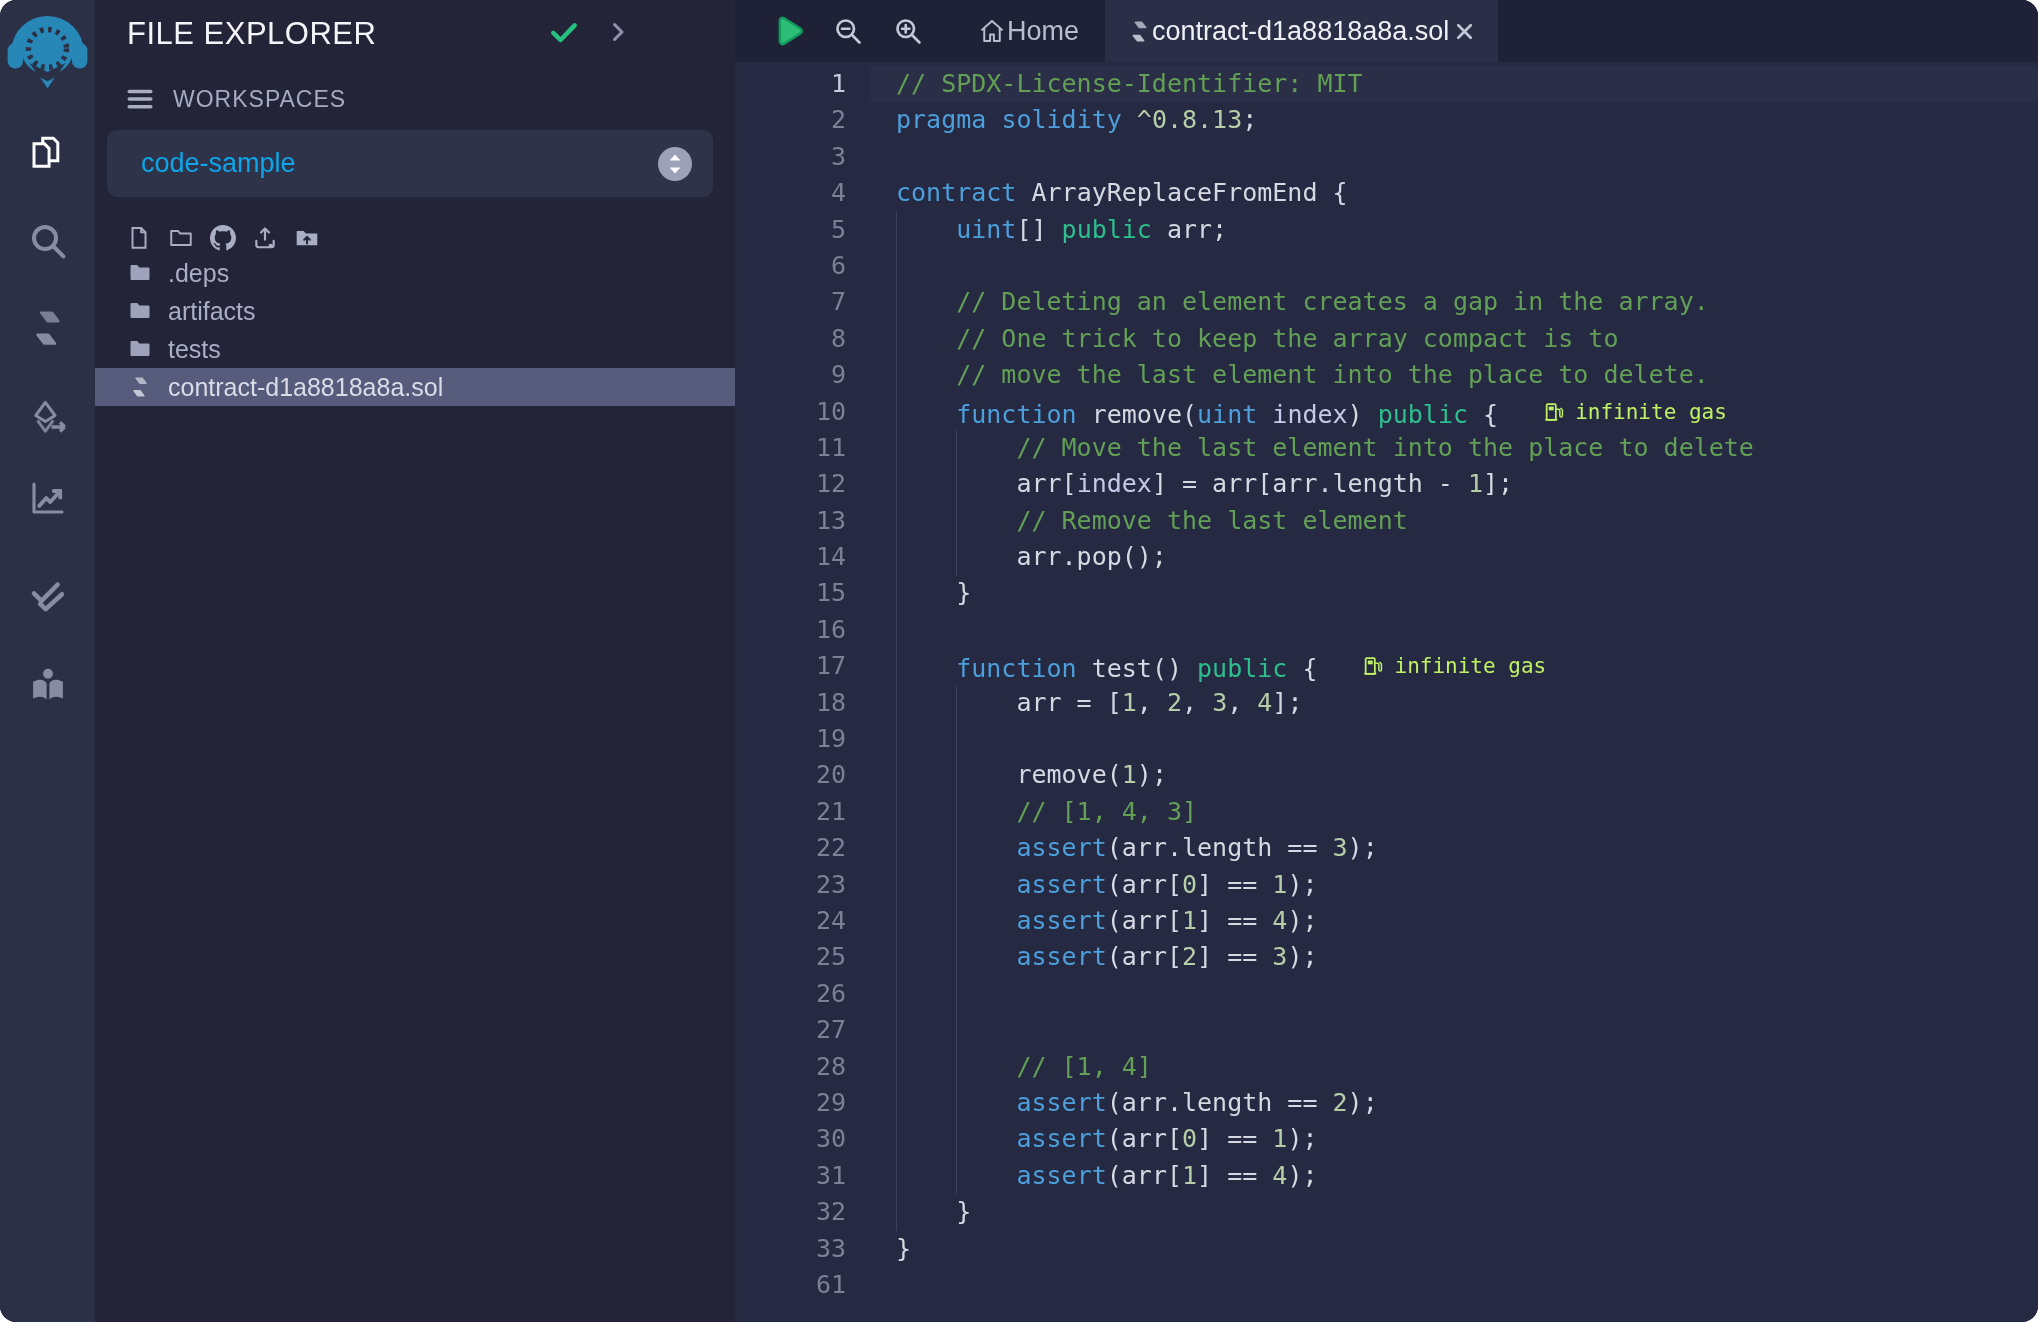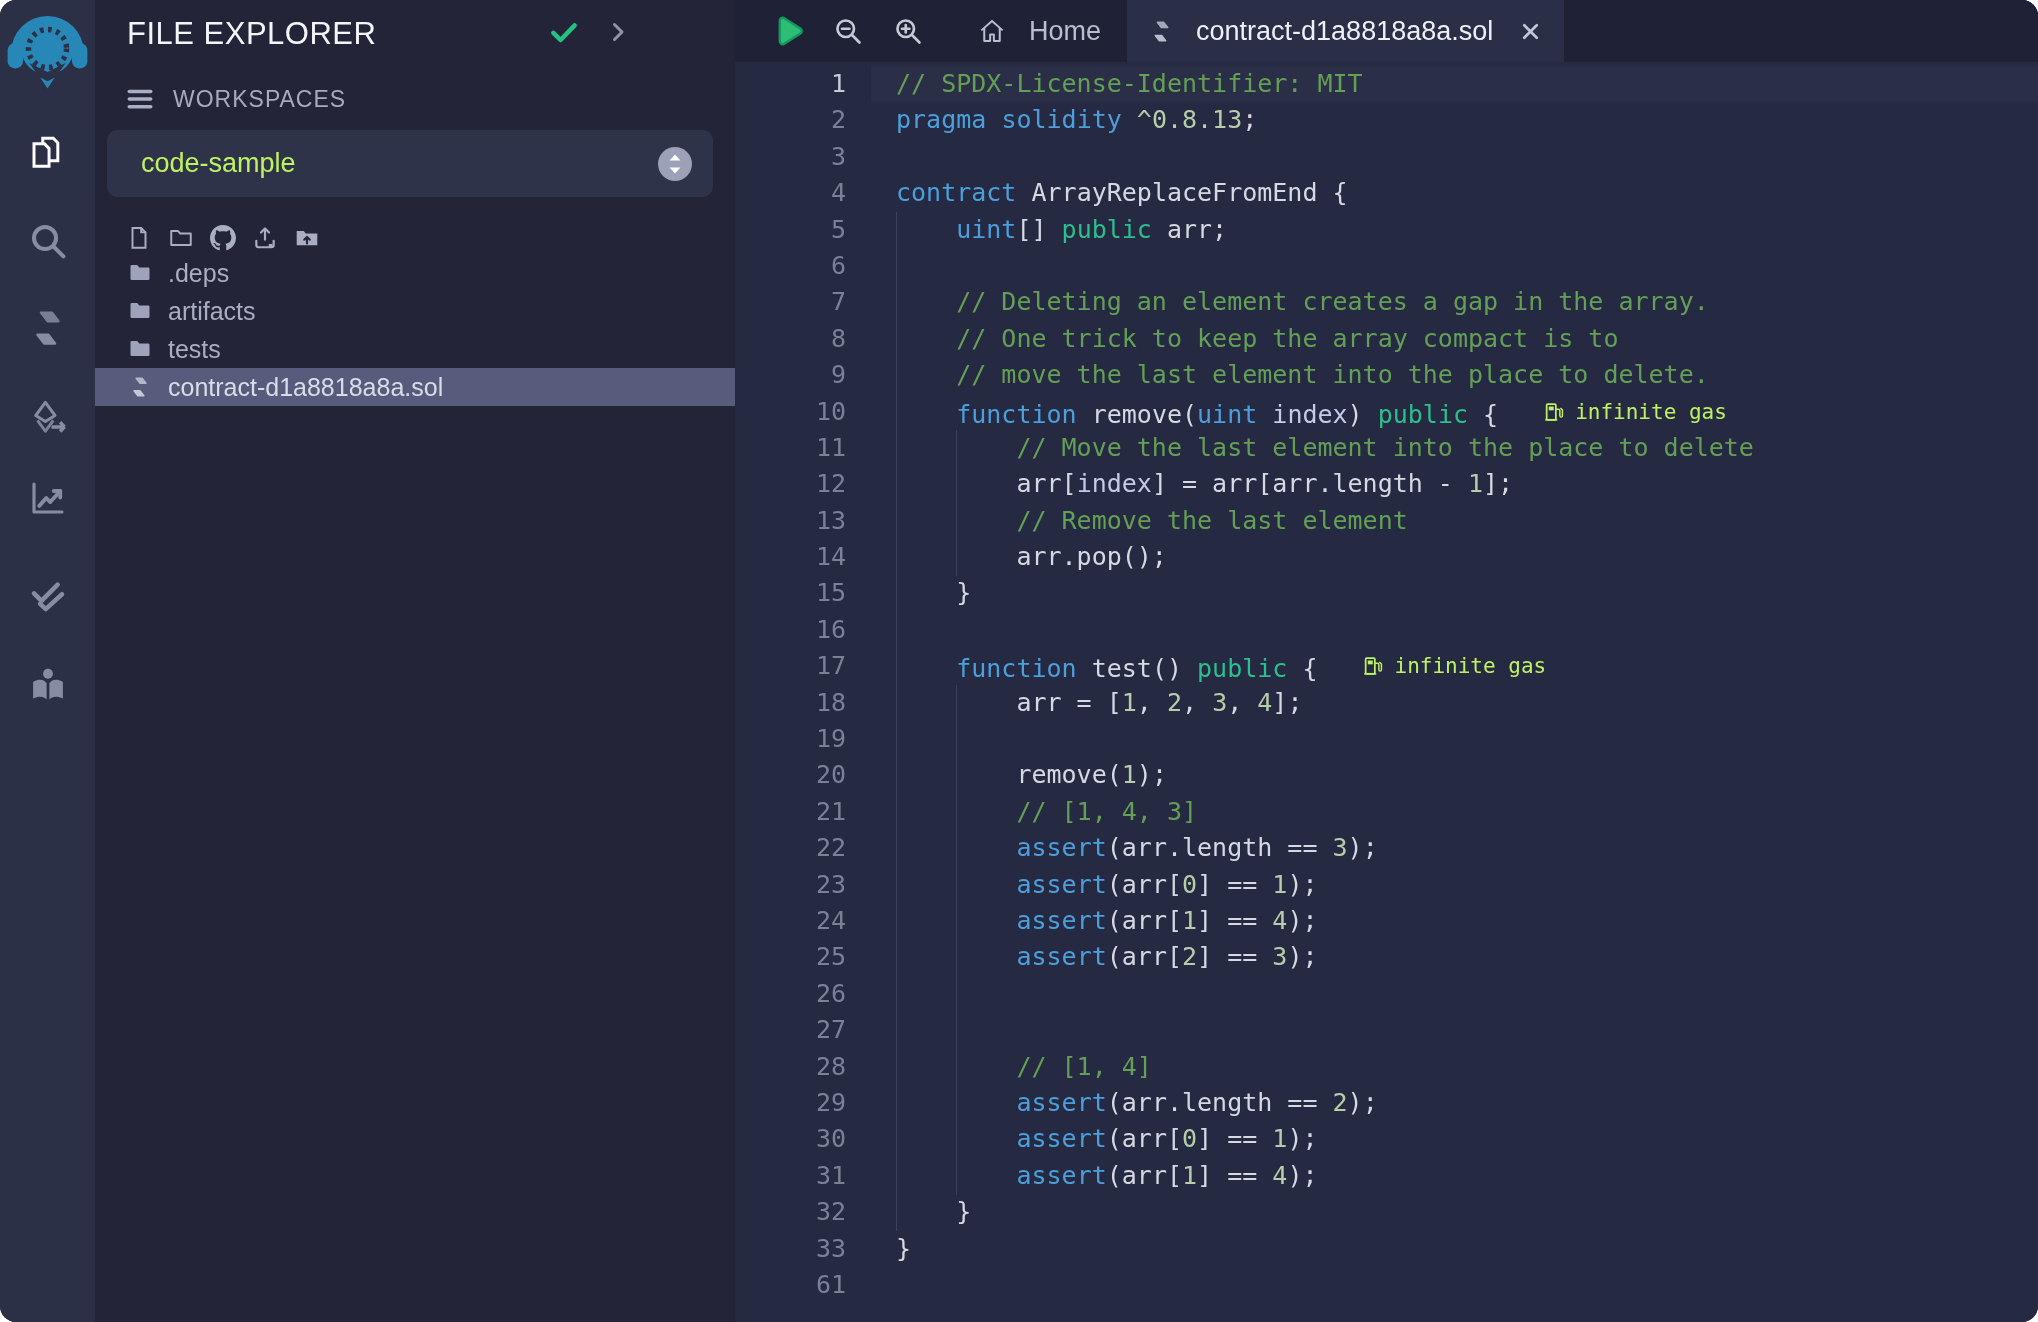--- a/index.html
+++ b/index.html
@@ -30,21 +30,21 @@
   .hdr-icons{margin-left:auto;display:flex;align-items:center;gap:26px;}
   .check-icon svg{width:32px;height:32px;}
   .chev-icon svg{width:24px;height:24px;}
 
   .ws-row{position:absolute;top:84px;left:30px;display:flex;align-items:center;gap:18px;color:var(--muted);}
   .hamburger svg{width:30px;height:30px;display:block;}
   .ws-label{font-size:23px;letter-spacing:1px;color:#a6abbf;}
 
   .ws-select{position:absolute;top:130px;left:12px;width:606px;height:67px;background:var(--select-bg);
     border:none;border-radius:10px;display:flex;align-items:center;padding:0 20px 0 34px;cursor:pointer;}
-  .ws-select-value{font-size:27px;color:#bef264;}
+  .ws-select-value{font-size:27px;color:#0ea5e9;}
   .ws-select-btn{margin-left:auto;width:36px;height:36px;}
 
   .fe-toolbar{position:absolute;top:224px;left:30px;display:flex;align-items:center;gap:14px;}
   .fe-tool{width:28px;height:28px;background:none;border:none;color:#a9aec4;cursor:pointer;display:flex;align-items:center;justify-content:center;}
   .fe-tool svg{width:26px;height:26px;}
 
   .tree{position:absolute;top:254px;left:0;right:0;}
   .tree-row{height:38px;display:flex;align-items:center;padding-left:32px;gap:15px;cursor:pointer;}
   .tree-row .t-icon{width:26px;height:26px;flex:0 0 auto;display:flex;align-items:center;justify-content:center;color:#9ea3bb;}
   .tree-row .t-icon svg{width:24px;height:24px;}
@@ -54,21 +54,21 @@
   .tree-row.selected .t-icon{color:#c3c7d6;}
 
   
   .editor{position:absolute;left:735px;top:0;right:0;height:100%;background:var(--editor-bg);}
   .tabbar{position:absolute;top:0;left:0;right:0;height:62px;background:var(--tabbar-bg);display:flex;align-items:stretch;}
   .tb-btn{background:none;border:none;cursor:pointer;display:flex;align-items:center;justify-content:center;color:#c5c9d6;}
   .play-btn{margin-left:30px;width:44px;}
   .play-btn svg{width:36px;height:36px;}
   .mag-btn{width:42px;margin-left:18px;}
   .mag-btn svg{width:32px;height:32px;}
-  .tab{display:flex;align-items:center;gap:22px;padding:0 26px;font-size:27px;cursor:pointer;border:none;background:none;}
+  .tab{display:flex;align-items:center;gap:0;padding:0 26px;font-size:27px;cursor:pointer;border:none;background:none;}
   .tab-home{margin-left:22px;color:#b9bece;}
   .tab-home svg{width:30px;height:30px;}
   .tab-active{background:var(--active-tab-bg);color:#eff0f6;padding:0 22px;}
   .tab-active .sol-ic{width:25px;height:25px;color:#b9bdcc;}
   .tab-close{background:none;border:none;cursor:pointer;margin-left:4px;display:flex;color:#c3c7d4;}
   .tab-close svg{width:23px;height:23px;}
 
   .code{position:absolute;top:62px;left:0;right:0;bottom:0;padding-top:4px;
     font-family:"DejaVu Sans Mono",monospace;font-size:25px;line-height:36.4px;overflow:hidden;}
   .row{display:flex;height:36.4px;white-space:pre;}

